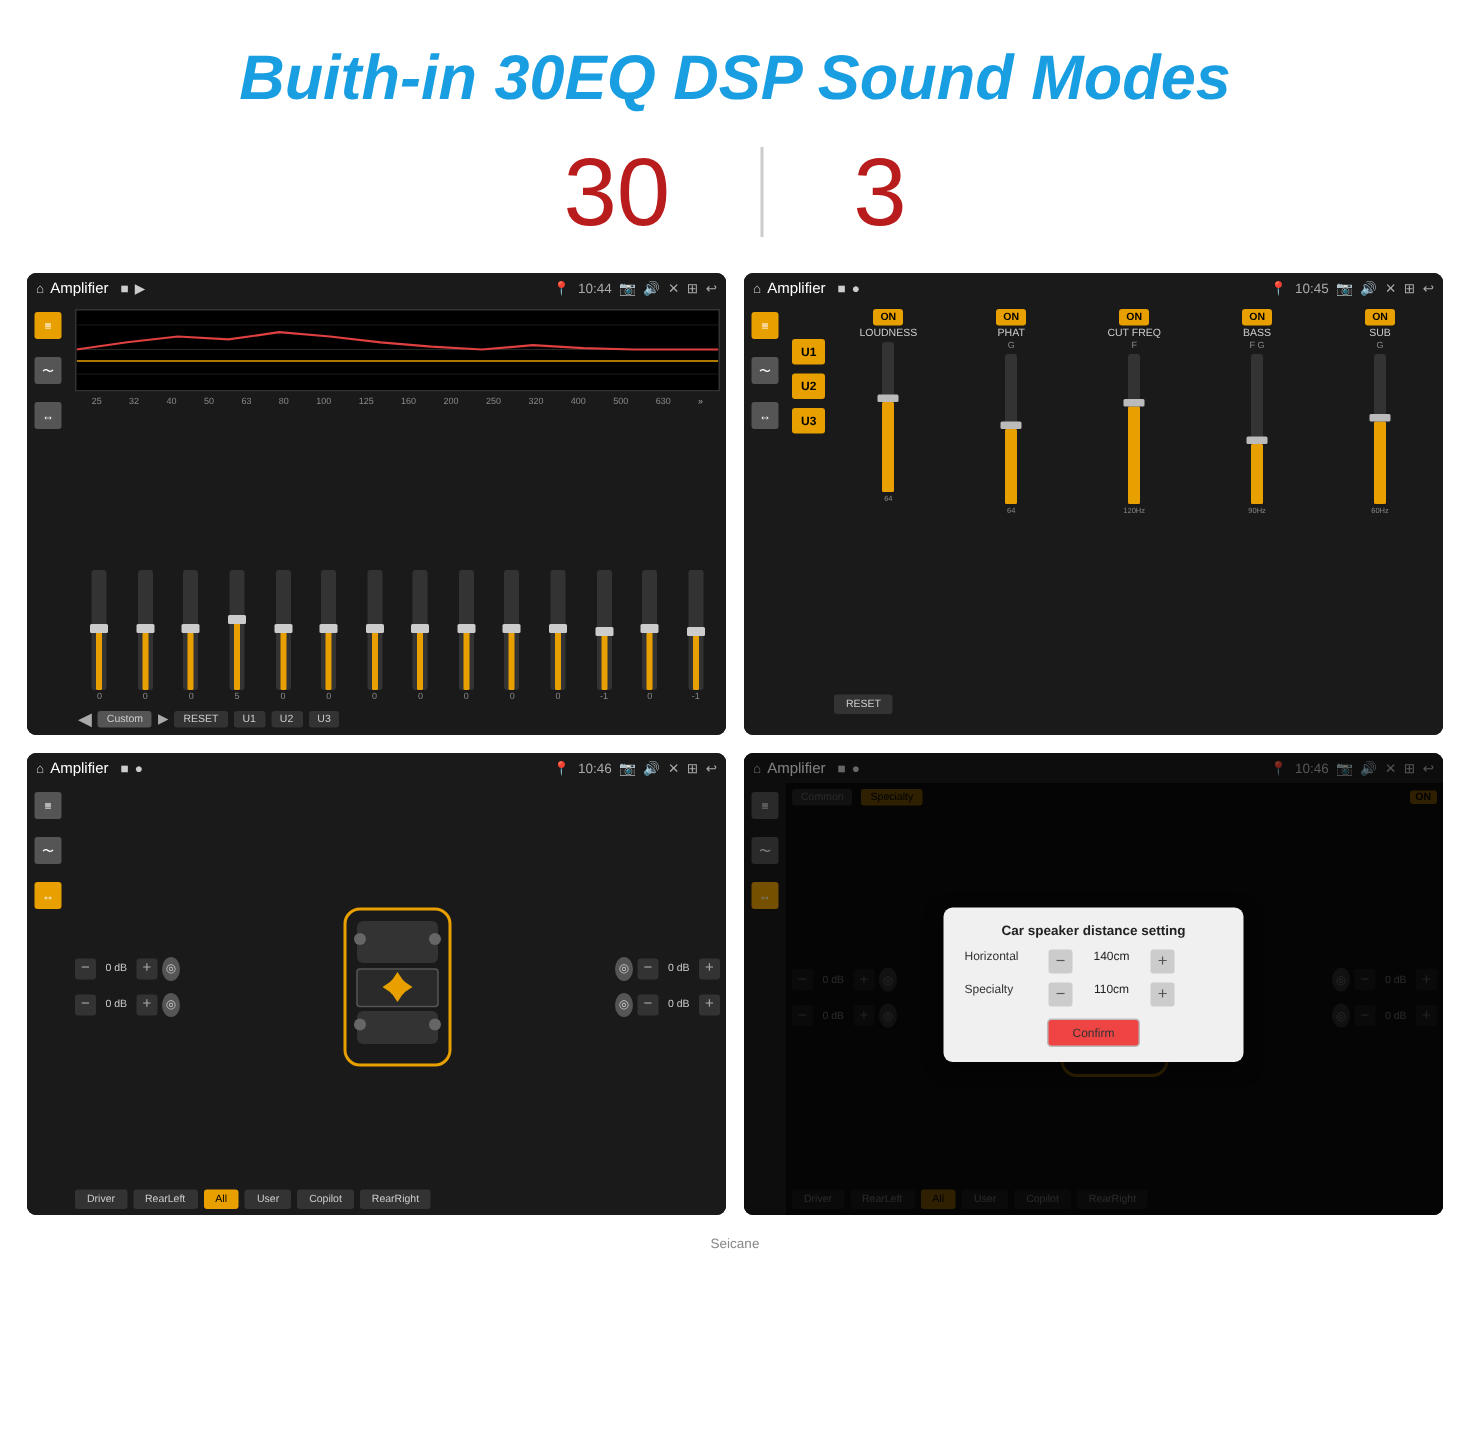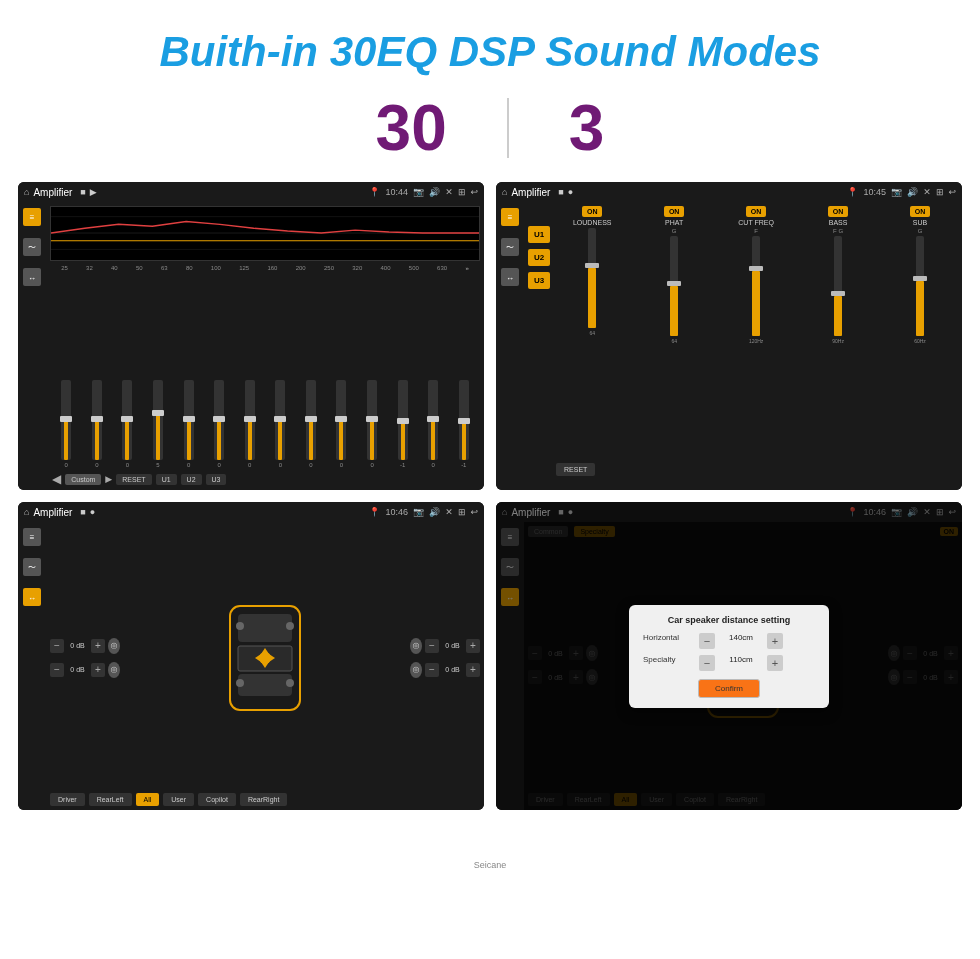--- a/index.html
+++ b/index.html
@@ -30,22 +30,22 @@
       padding: 10px 0 22px 0;
     }
     .stat-block {
       display: flex;
       align-items: center;
       gap: 10px;
       padding: 0 60px;
     }
     .stat-number {
       font-size: 64px;
-      font-weight: 700;
-      color: #701a75;
+      font-weight: 400;
+      color: #b91c1c;
       line-height: 1;
     }
     .stat-label {
       font-size: 16px;
       color: #333;
       line-height: 1.3;
       max-width: 100px;
     }
     .stat-divider {
       width: 2px;
@@ -526,38 +526,37 @@
       height: 16px;
       background: #ccc;
       color: #555;
       display: flex;
       align-items: center;
       justify-content: center;
       font-size: 11px;
       border-radius: 2px;
     }
     .modal-confirm {
-      background: #f97316;
+      background: #ef4444;
       color: #333;
       font-size: 8px;
       padding: 4px 16px;
       border-radius: 3px;
       border: 1px solid #bbb;
       display: block;
       margin: 8px auto 0;
       cursor: pointer;
     }
 
     
     .watermark {
       text-align: center;
       font-size: 9px;
       color: #888;
       padding: 2px 0;
-      margin-top: 36px;
     }
   </style>
 </head>
 <body>
 
 <h1 class="page-title">Buith-in 30EQ DSP Sound Modes</h1>
 
 <div class="stats-row">
   <div class="stat-block">
     <span class="stat-number">30</span>

